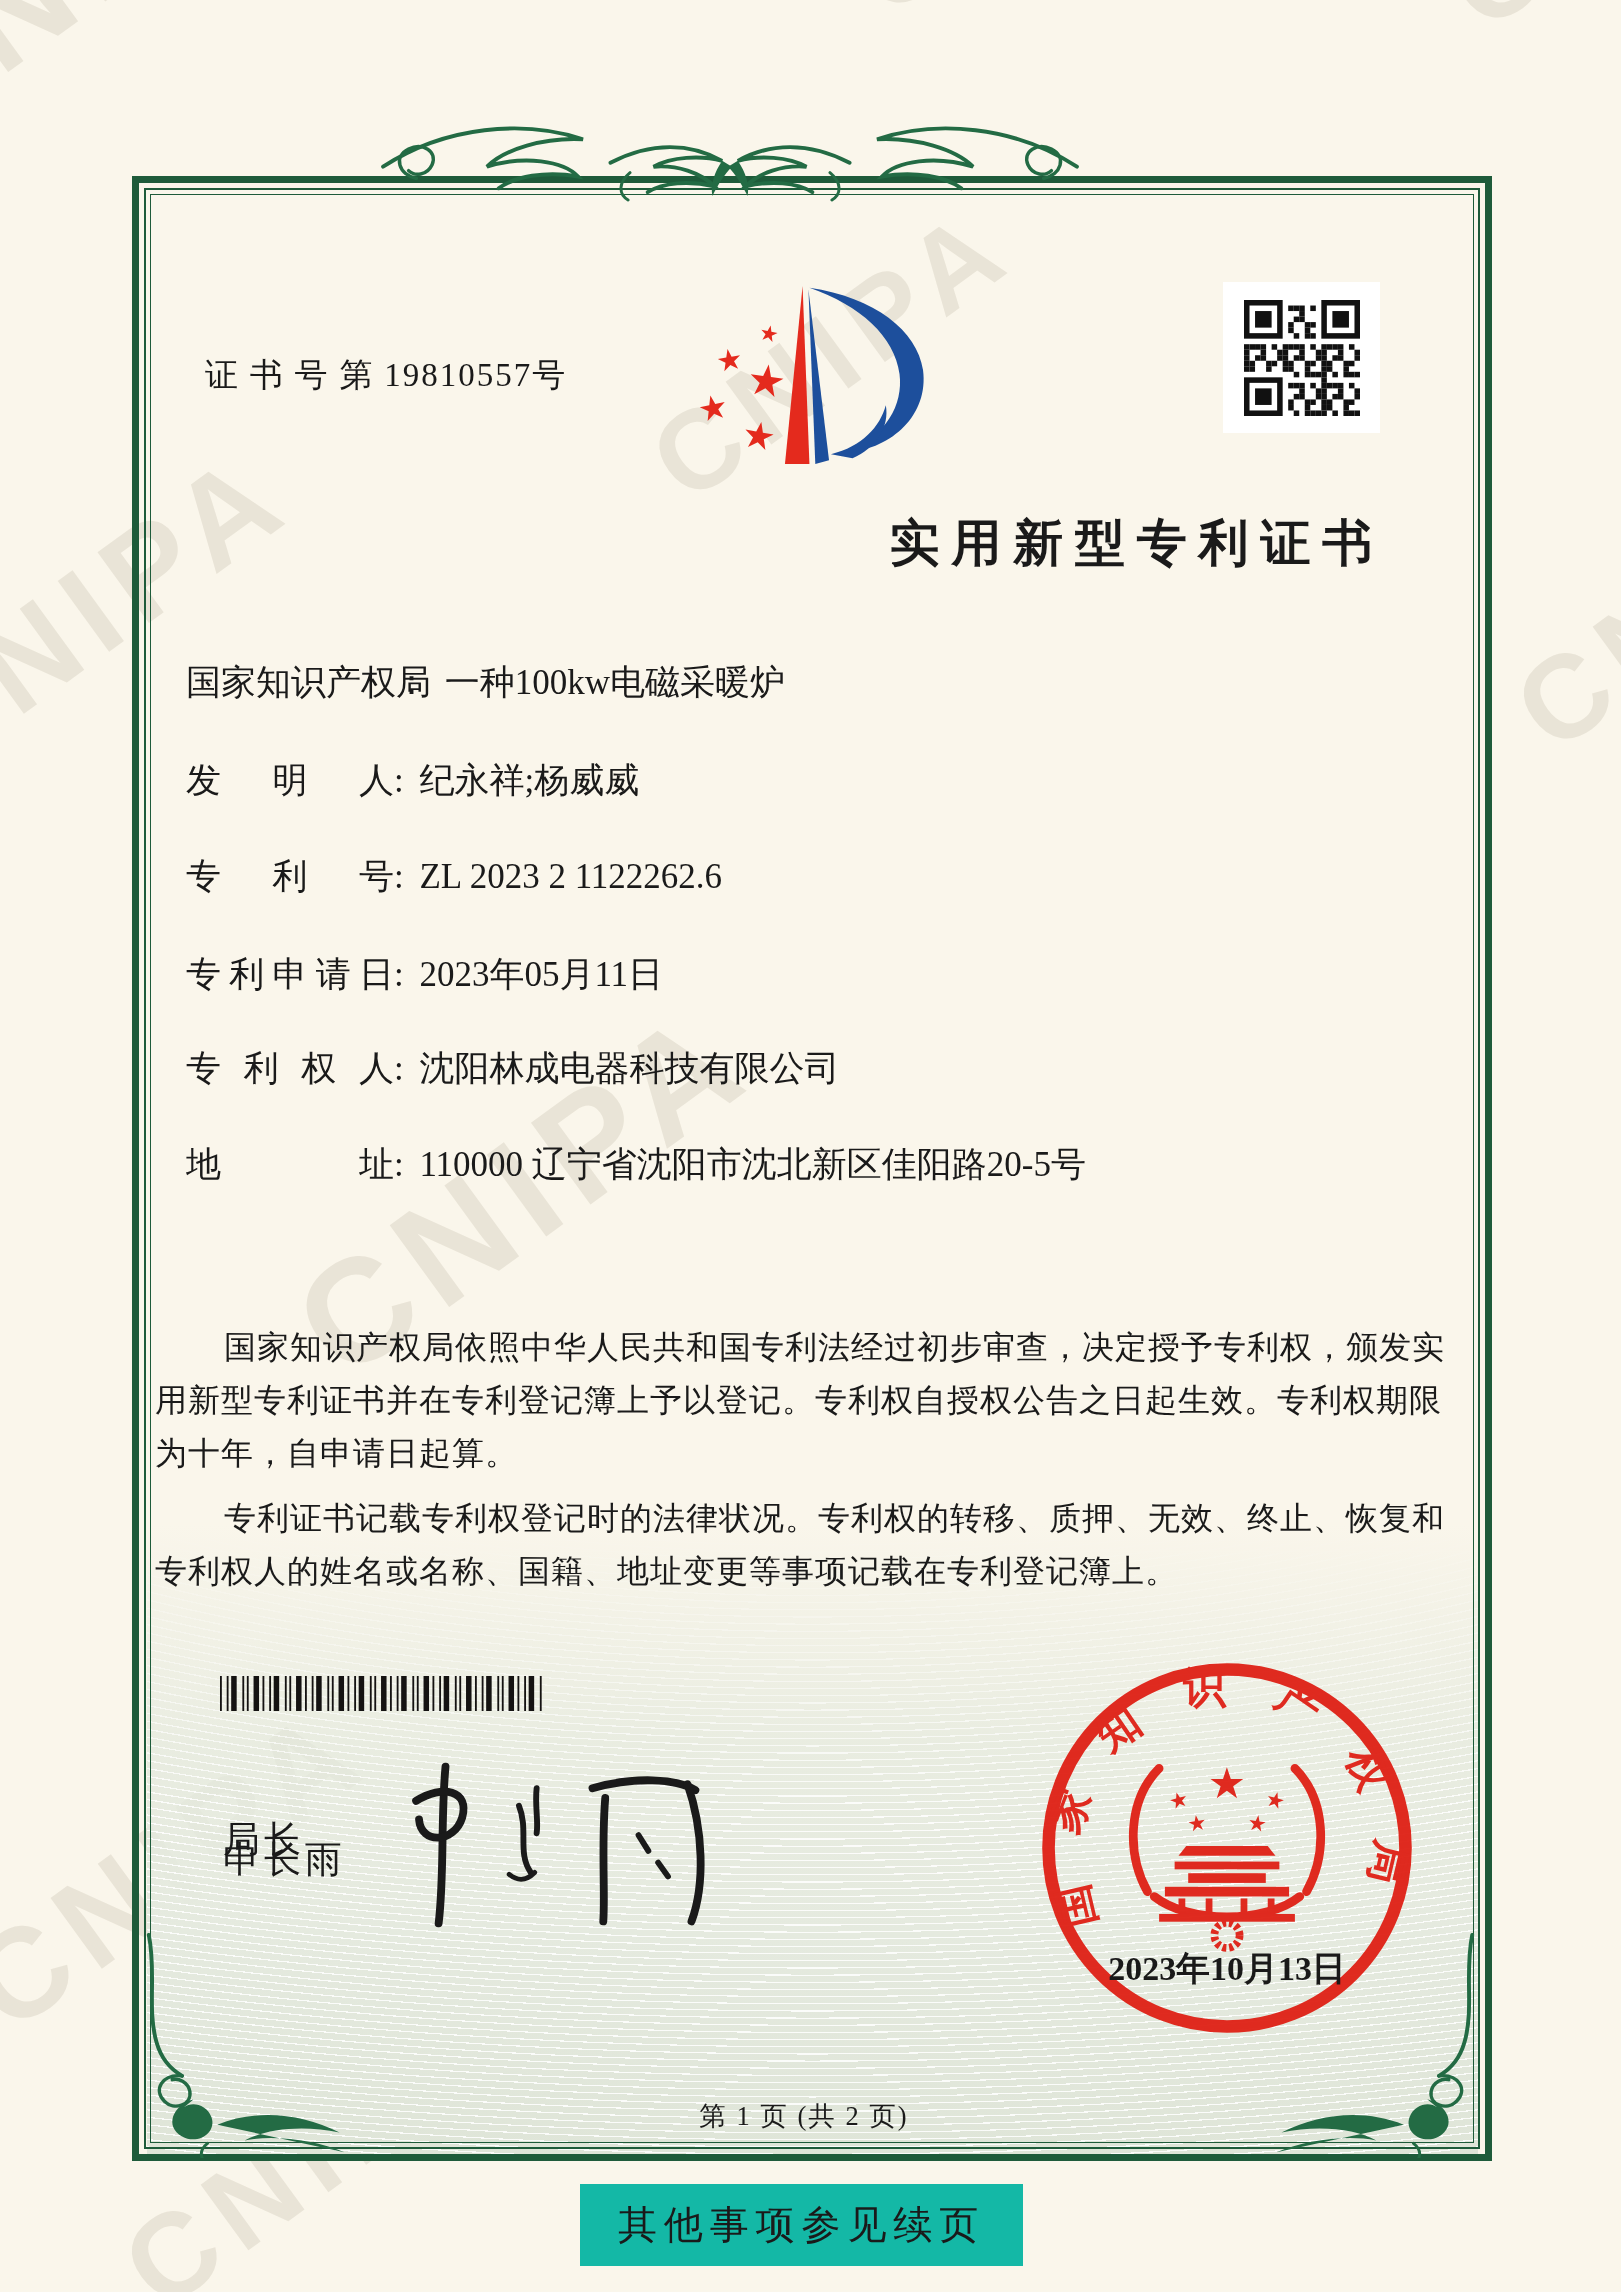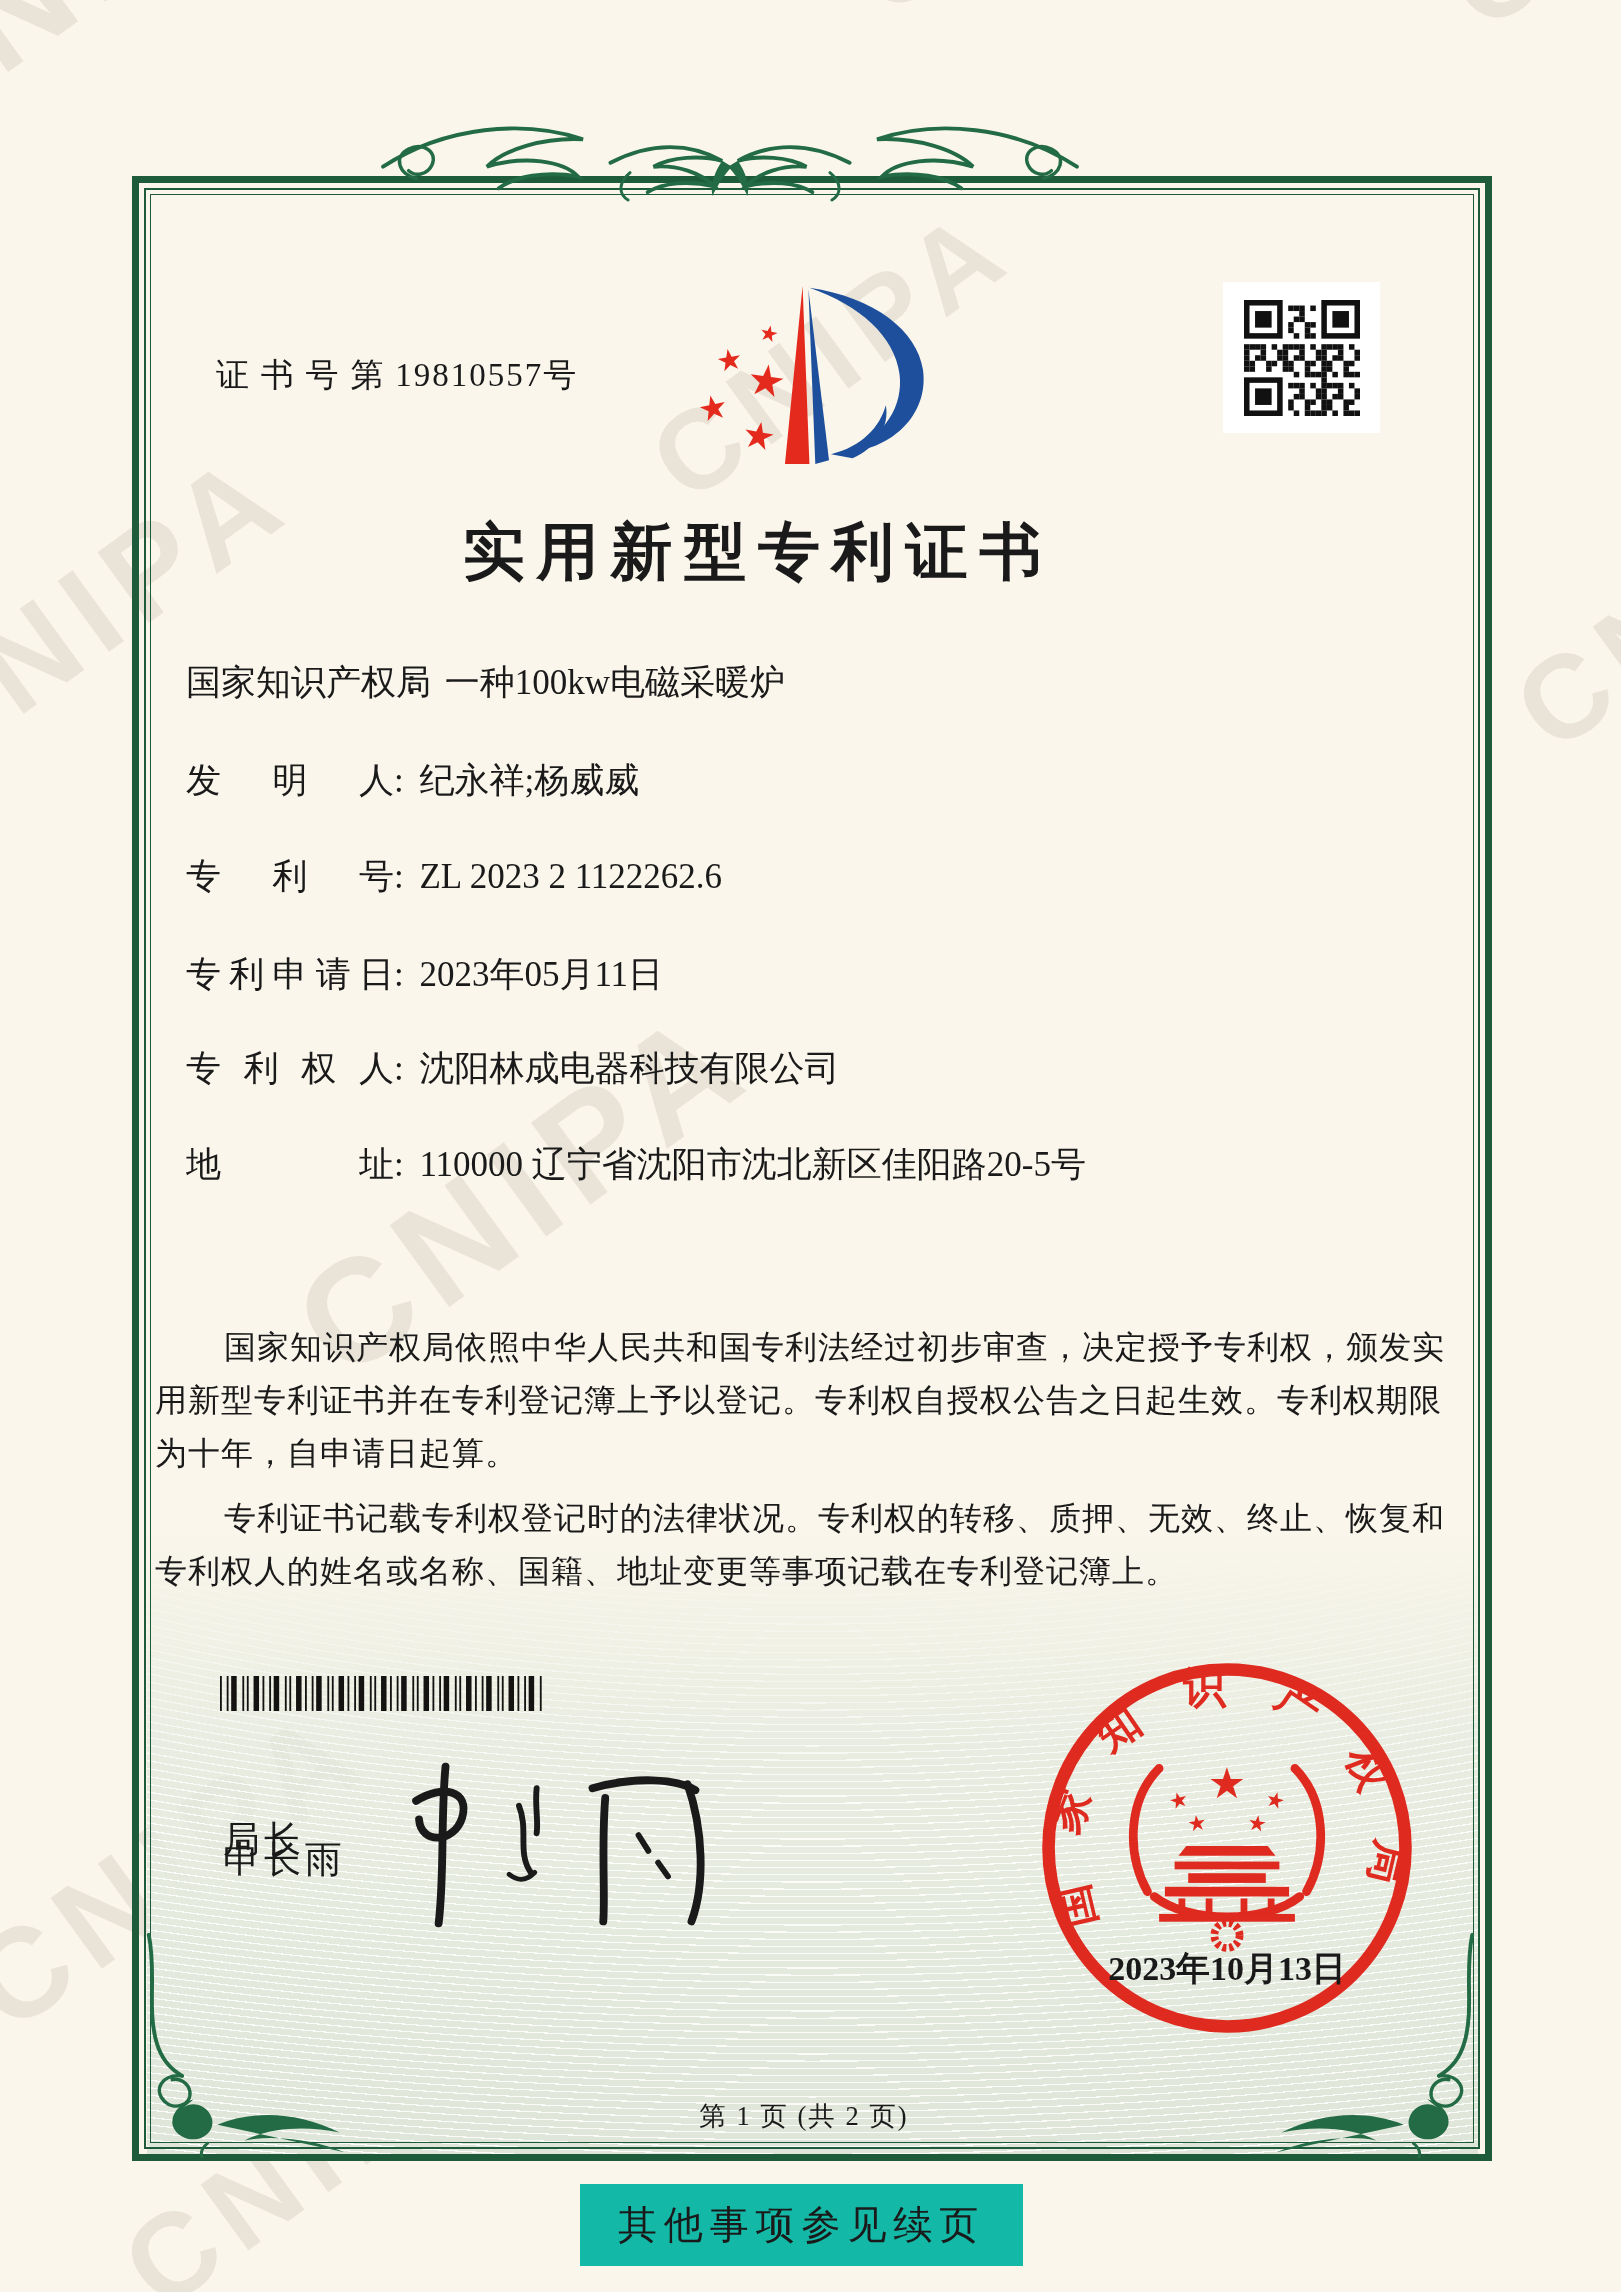--- a/index.html
+++ b/index.html
@@ -36,27 +36,27 @@
   }
   .waves::before{
     content:"";position:absolute;inset:0;
     background:repeating-radial-gradient(140% 120% at 50% -60%,
       rgba(255,255,255,0) 0 14.7px, rgba(255,255,255,0.85) 14.7px 17.6px);
     -webkit-mask-image:linear-gradient(180deg,transparent 0%,#000 45%);
             mask-image:linear-gradient(180deg,transparent 0%,#000 45%);
   }
 
   
-  .cert-no{left:216px;top:353px;font-size:33px;}
+  .cert-no{left:205px;top:353px;font-size:33px;}
   .cert-no .sp{letter-spacing:11.8px;}
   .cert-no .num{letter-spacing:2px;}
 
   .title{
-    left:132px;top:510px;width:1252px;text-align:center;
-    font-size:62px;font-weight:bold;letter-spacing:11.8px;white-space:nowrap;
+    left:132px;top:510px;width:1252px;text-align:right;
+    font-size:50px;font-weight:bold;letter-spacing:11.8px;white-space:nowrap;
   }
 
   
   .qrbox{left:1223px;top:282px;width:157px;height:151px;background:#fff;}
   .qrbox svg{position:absolute;left:20.6px;top:17.6px;}
 
   
   .field{position:absolute;left:186px;font-size:35px;white-space:nowrap;}
   .flabel{display:inline-block;width:208px;text-align:justify;text-align-last:justify;}
   .fcolon{display:inline-block;}

